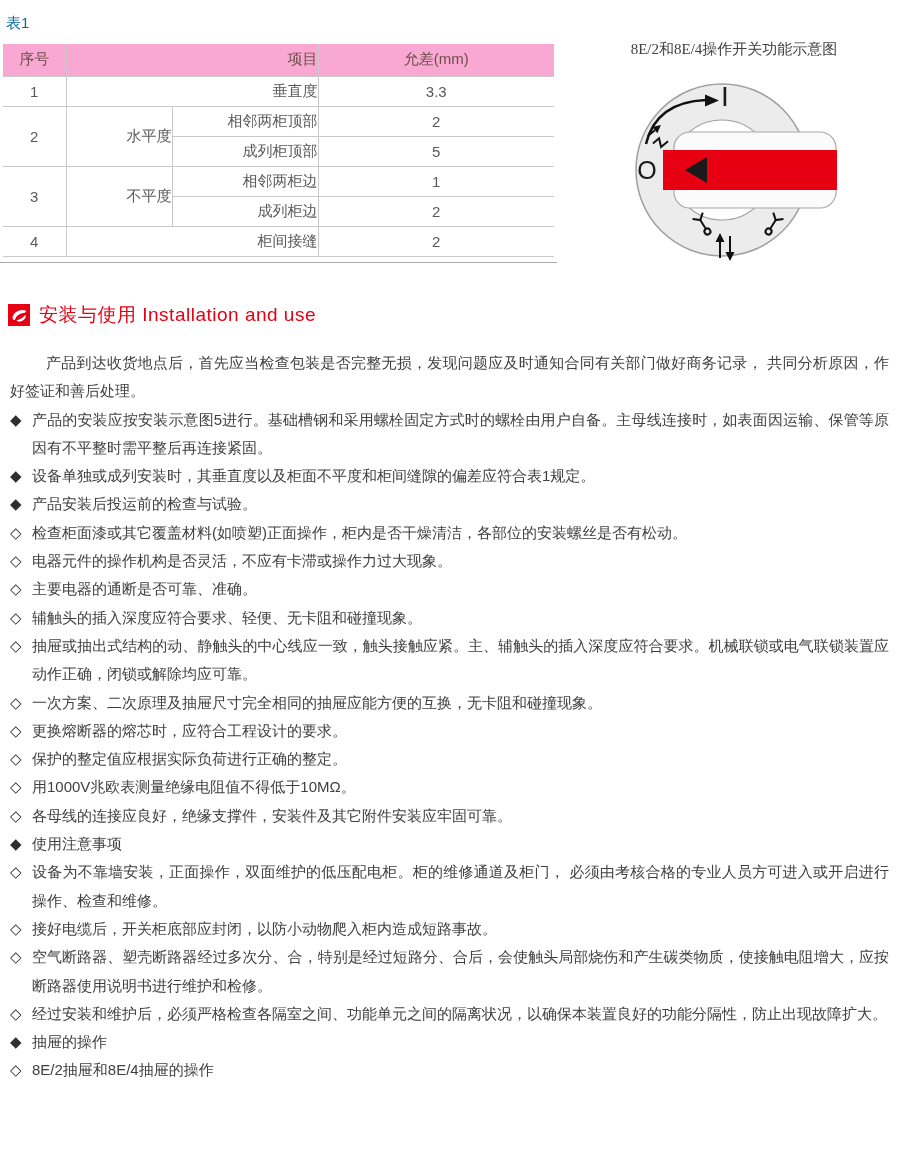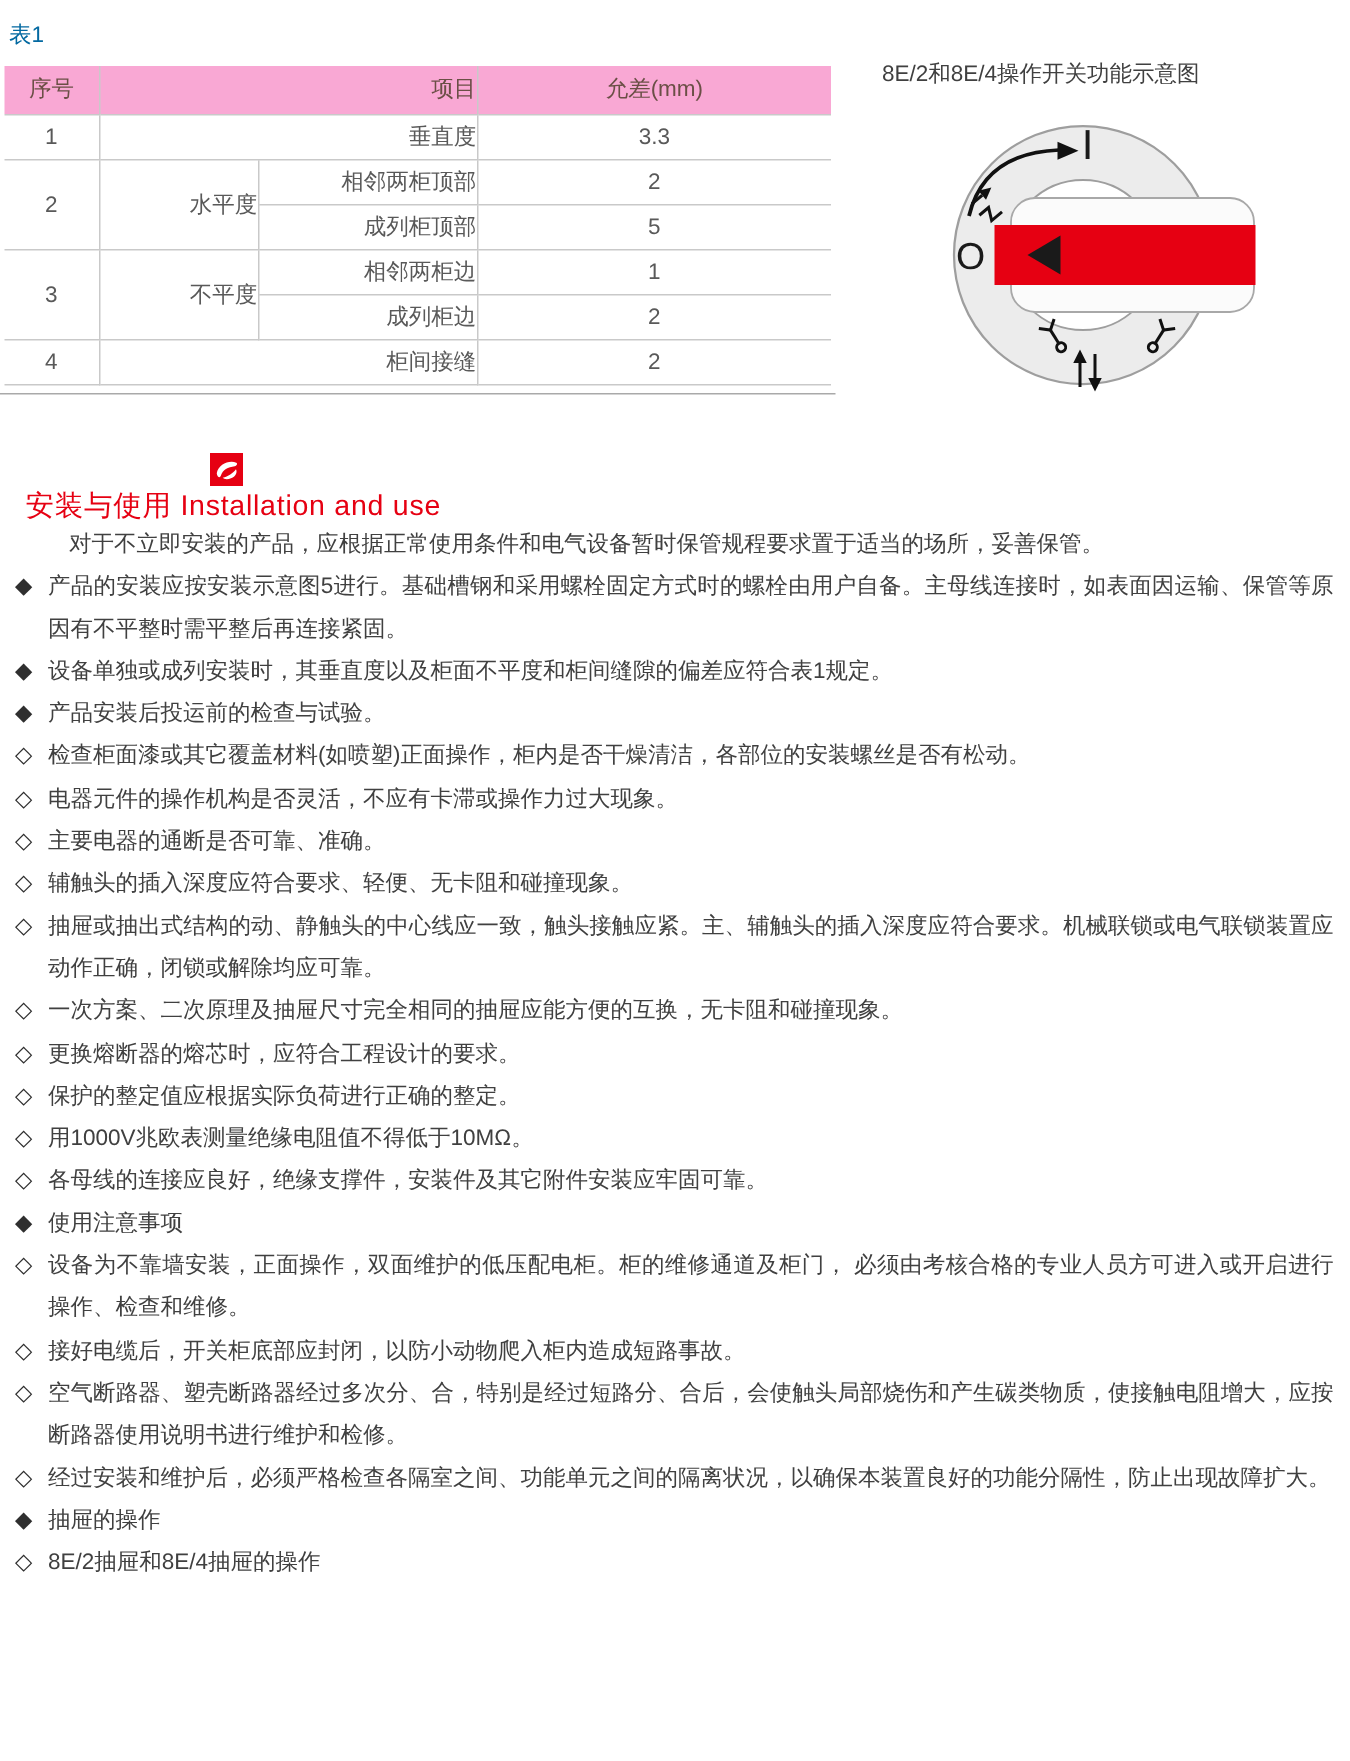--- a/index.html
+++ b/index.html
@@ -25,25 +25,25 @@
     vertical-align:middle; background:#fff;
   }
   table.tol th:last-child, table.tol td:last-child { border-right:none;text-align:center; }
   table.tol tr.head th { background:#f9a8d4; color:#6b4f46; height:32px; border-bottom:1px solid #c9c9c9; }
   .cell-center { text-align:center; }
   .cell-left { text-align:right; padding-left:18px; }
   .table-underline { position:absolute; left:0px; top:262px; width:557px; border-top:1px solid #a9a9a9; }
 
   
   .diagram { position:absolute; left:588px; top:40px; width:300px; }
-  .diagram-title { font-size:15px; color:#404040; width:292px; }
+  .diagram-title { font-size:15px; color:#404040; text-align:center; width:292px;font-family:Liberation Serif, serif; }
   .dial-svg { position:absolute; left:12px; top:22px; }
 
   
-  .section-header { position:absolute; left:8px; top:302px; display:flex; align-items:center;flex-direction:column; }
+  .section-header { position:absolute; left:8px; top:302px; display:flex; align-items:center; }
   .section-icon { width:22px; height:22px; display:block; }
   .section-title { margin-left:9px; font-size:19px; color:#e60012; letter-spacing:0.5px; }
 
   
   .content { position:absolute; left:10px; top:349px; width:879px; font-size:15px; color:#404040; }
   .block { line-height:28.3px; text-align:justify; }
   .block.para { text-indent:36px; }
   .block.solid, .block.hollow { display:flex; text-indent:0; }
   .block .marker { flex:none; width:22px; color:#2f2f2f; }
   .block .btext { flex:1; text-align:justify; }
@@ -153,21 +153,21 @@
   <div class="section-header">
     <svg class="section-icon" width="22" height="22" viewBox="0 0 22 22">
       <rect width="22" height="22" fill="#e60012"></rect>
       <path d="M4.5,13.5 C5.5,7.5 13,4.5 17.5,6.5 C18.5,7 18,8.5 16.5,8.8 C12,9.5 8.5,11 7.2,15.2 C6.6,17 4.8,16 4.5,13.5 Z" fill="#ffffff"></path>
       <path d="M8.5,16.5 C12,15.5 15.5,13.5 17.3,10.8 C18.3,12.5 17.5,15.5 14,16.9 C11.5,17.9 9.3,17.5 8.5,16.5 Z" fill="#ffffff"></path>
     </svg>
     <div class="section-title">安装与使用 Installation and use</div>
   </div>
 
   <div class="content">
-      <div class="block para">对于不立即安装的产品，应根据正常使用条件和电气设备暂时保管规程要求置于适当的场所，妥善保管。</div>
+      <div class="block para">产品到达收货地点后，首先应当检查包装是否完整无损，发现问题应及时通知合同有关部门做好商务记录， 共同分析原因，作好签证和善后处理。</div>
       <div class="block solid">
         <span class="marker">◆</span>
         <span class="btext">产品的安装应按安装示意图5进行。基础槽钢和采用螺栓固定方式时的螺栓由用户自备。主母线连接时，如表面因运输、保管等原因有不平整时需平整后再连接紧固。</span>
       </div>
       <div class="block solid">
         <span class="marker">◆</span>
         <span class="btext">设备单独或成列安装时，其垂直度以及柜面不平度和柜间缝隙的偏差应符合表1规定。</span>
       </div>
       <div class="block solid">
         <span class="marker">◆</span>

